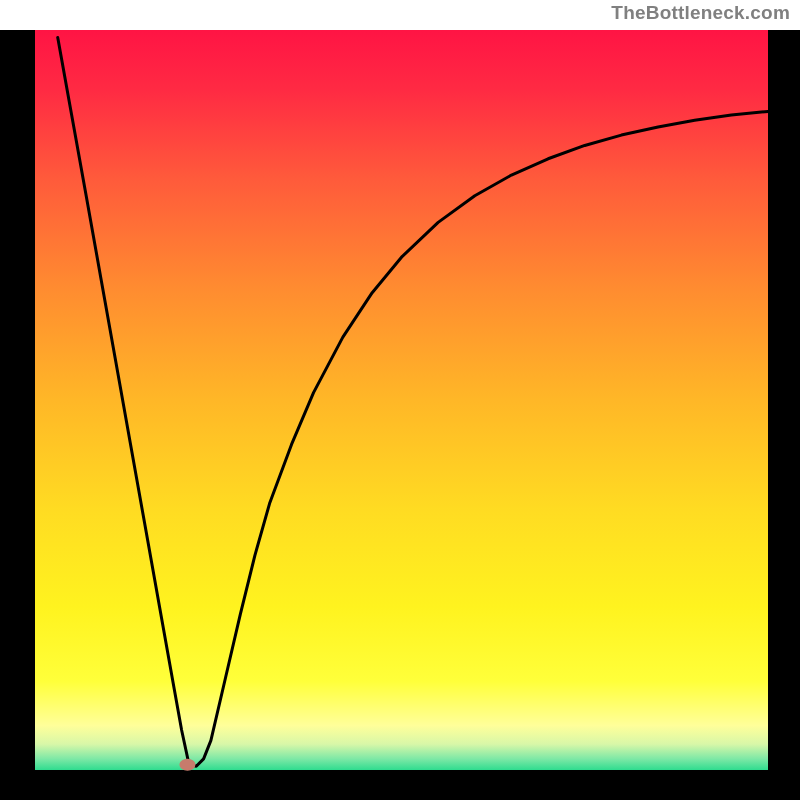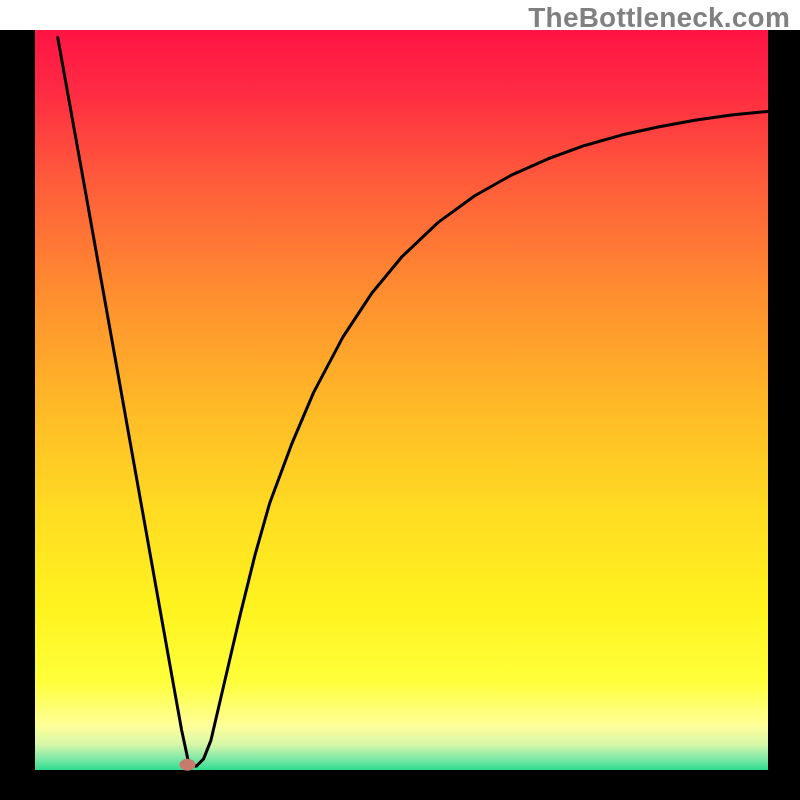--- a/index.html
+++ b/index.html
@@ -12,21 +12,21 @@
   }
   .chart-wrap {
     position: relative;
     width: 800px;
     height: 800px;
   }
   .watermark {
     position: absolute;
     top: 2px;
     right: 10px;
-    font-size: 28px;
+    font-size: 19px;
     font-weight: 700;
     color: #808080;
     letter-spacing: 0.2px;
   }
   svg {
     display: block;
   }
 </style>
 </head>
 <body>

